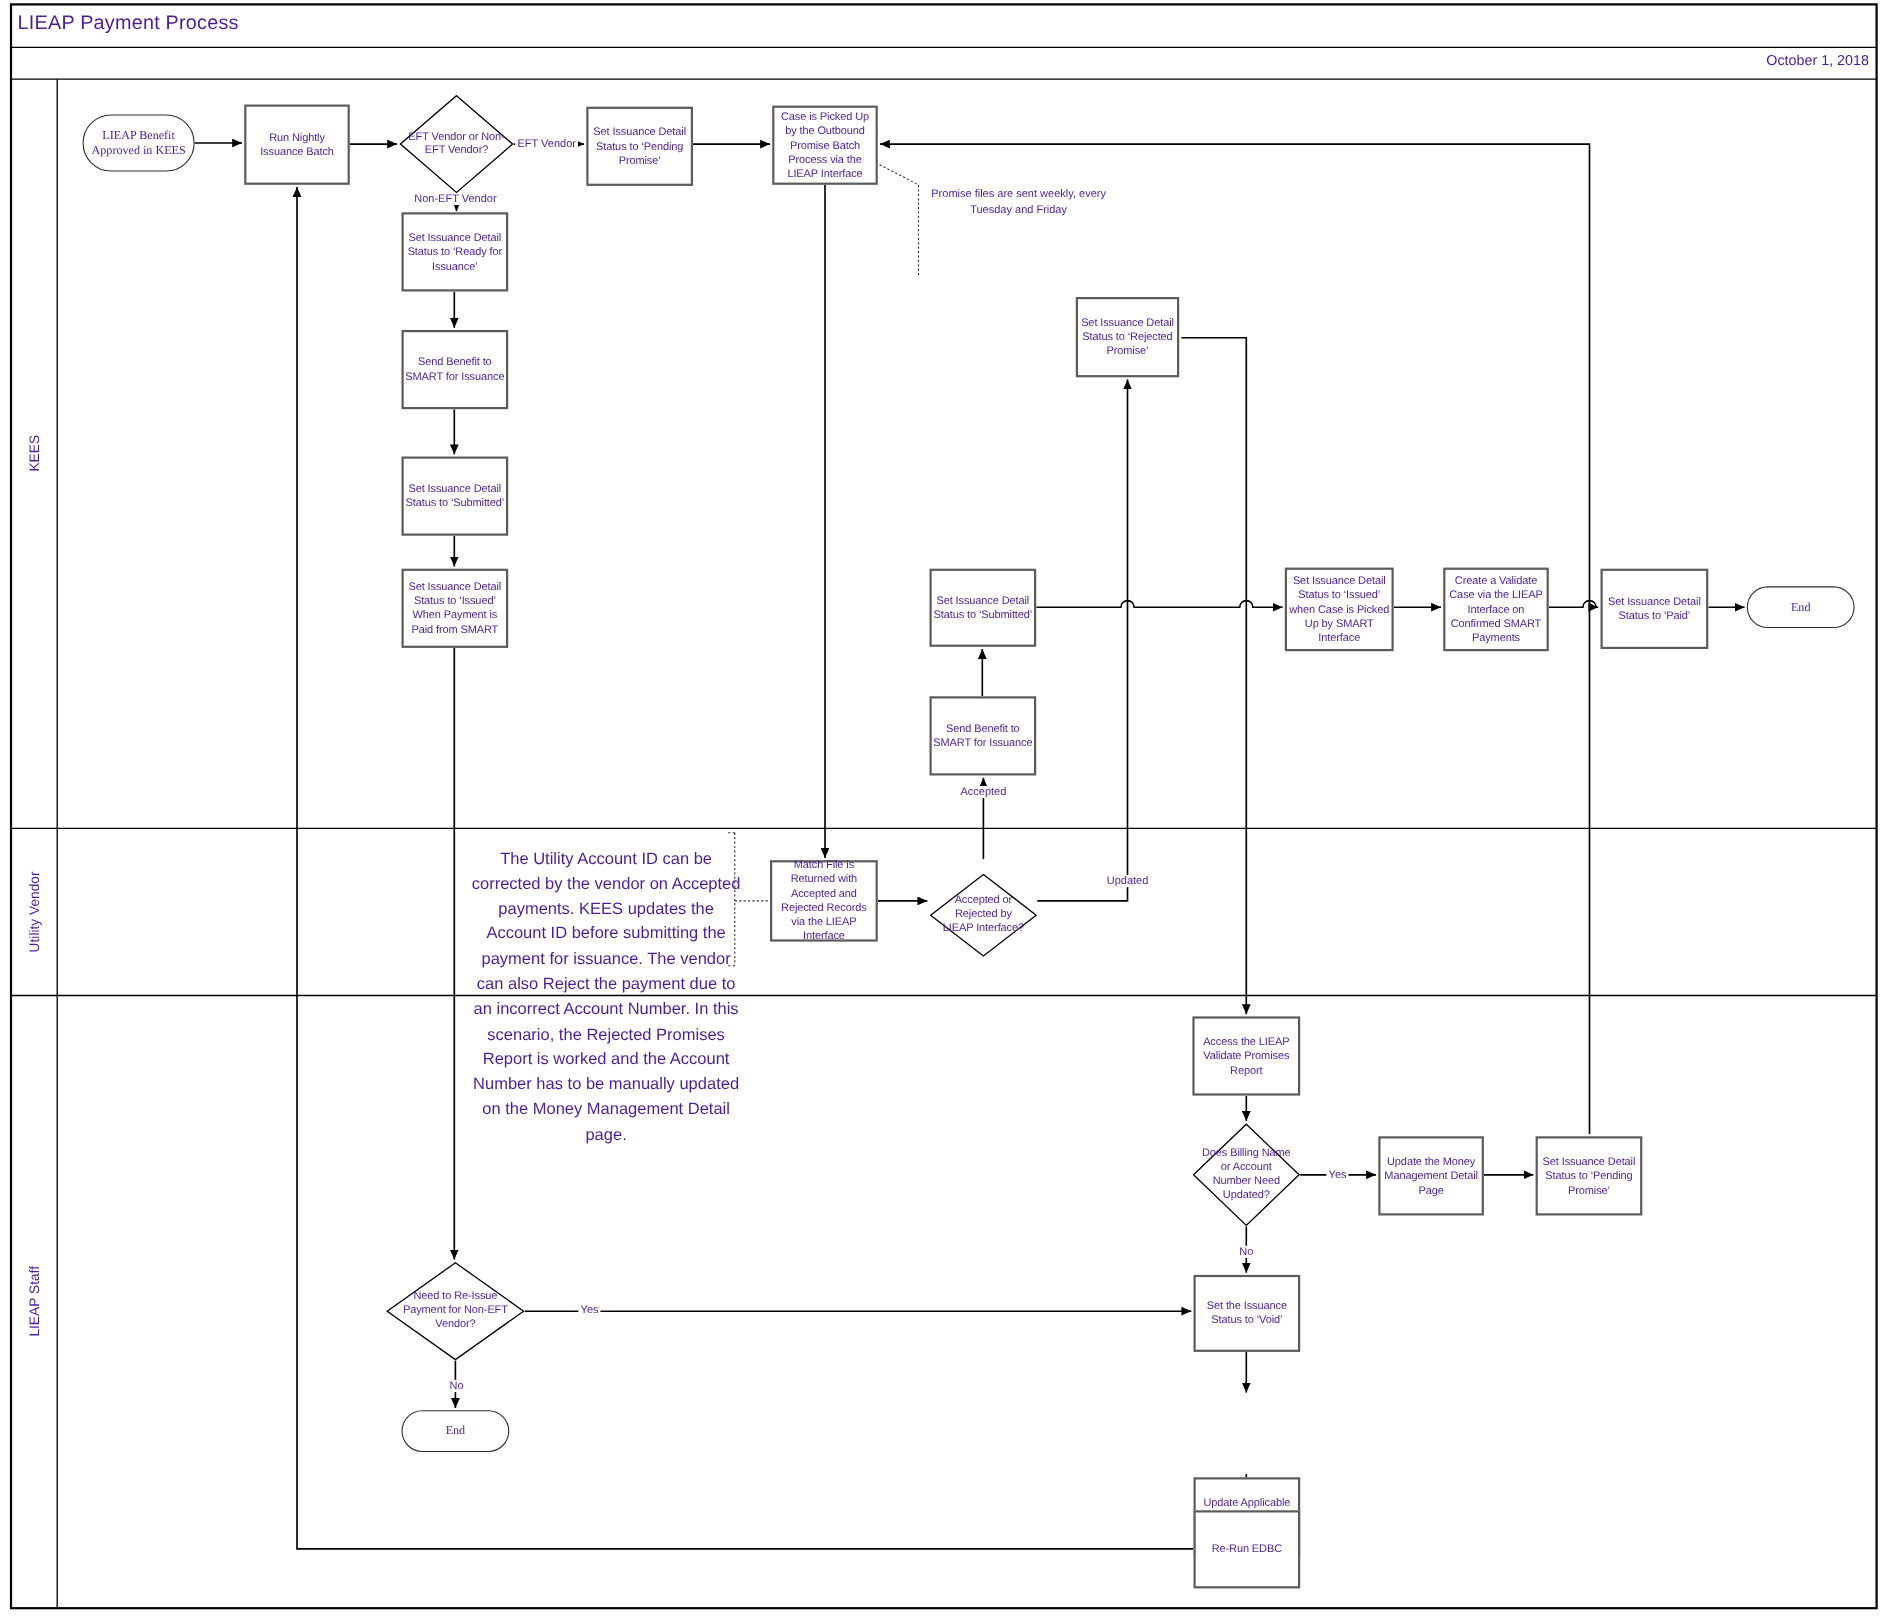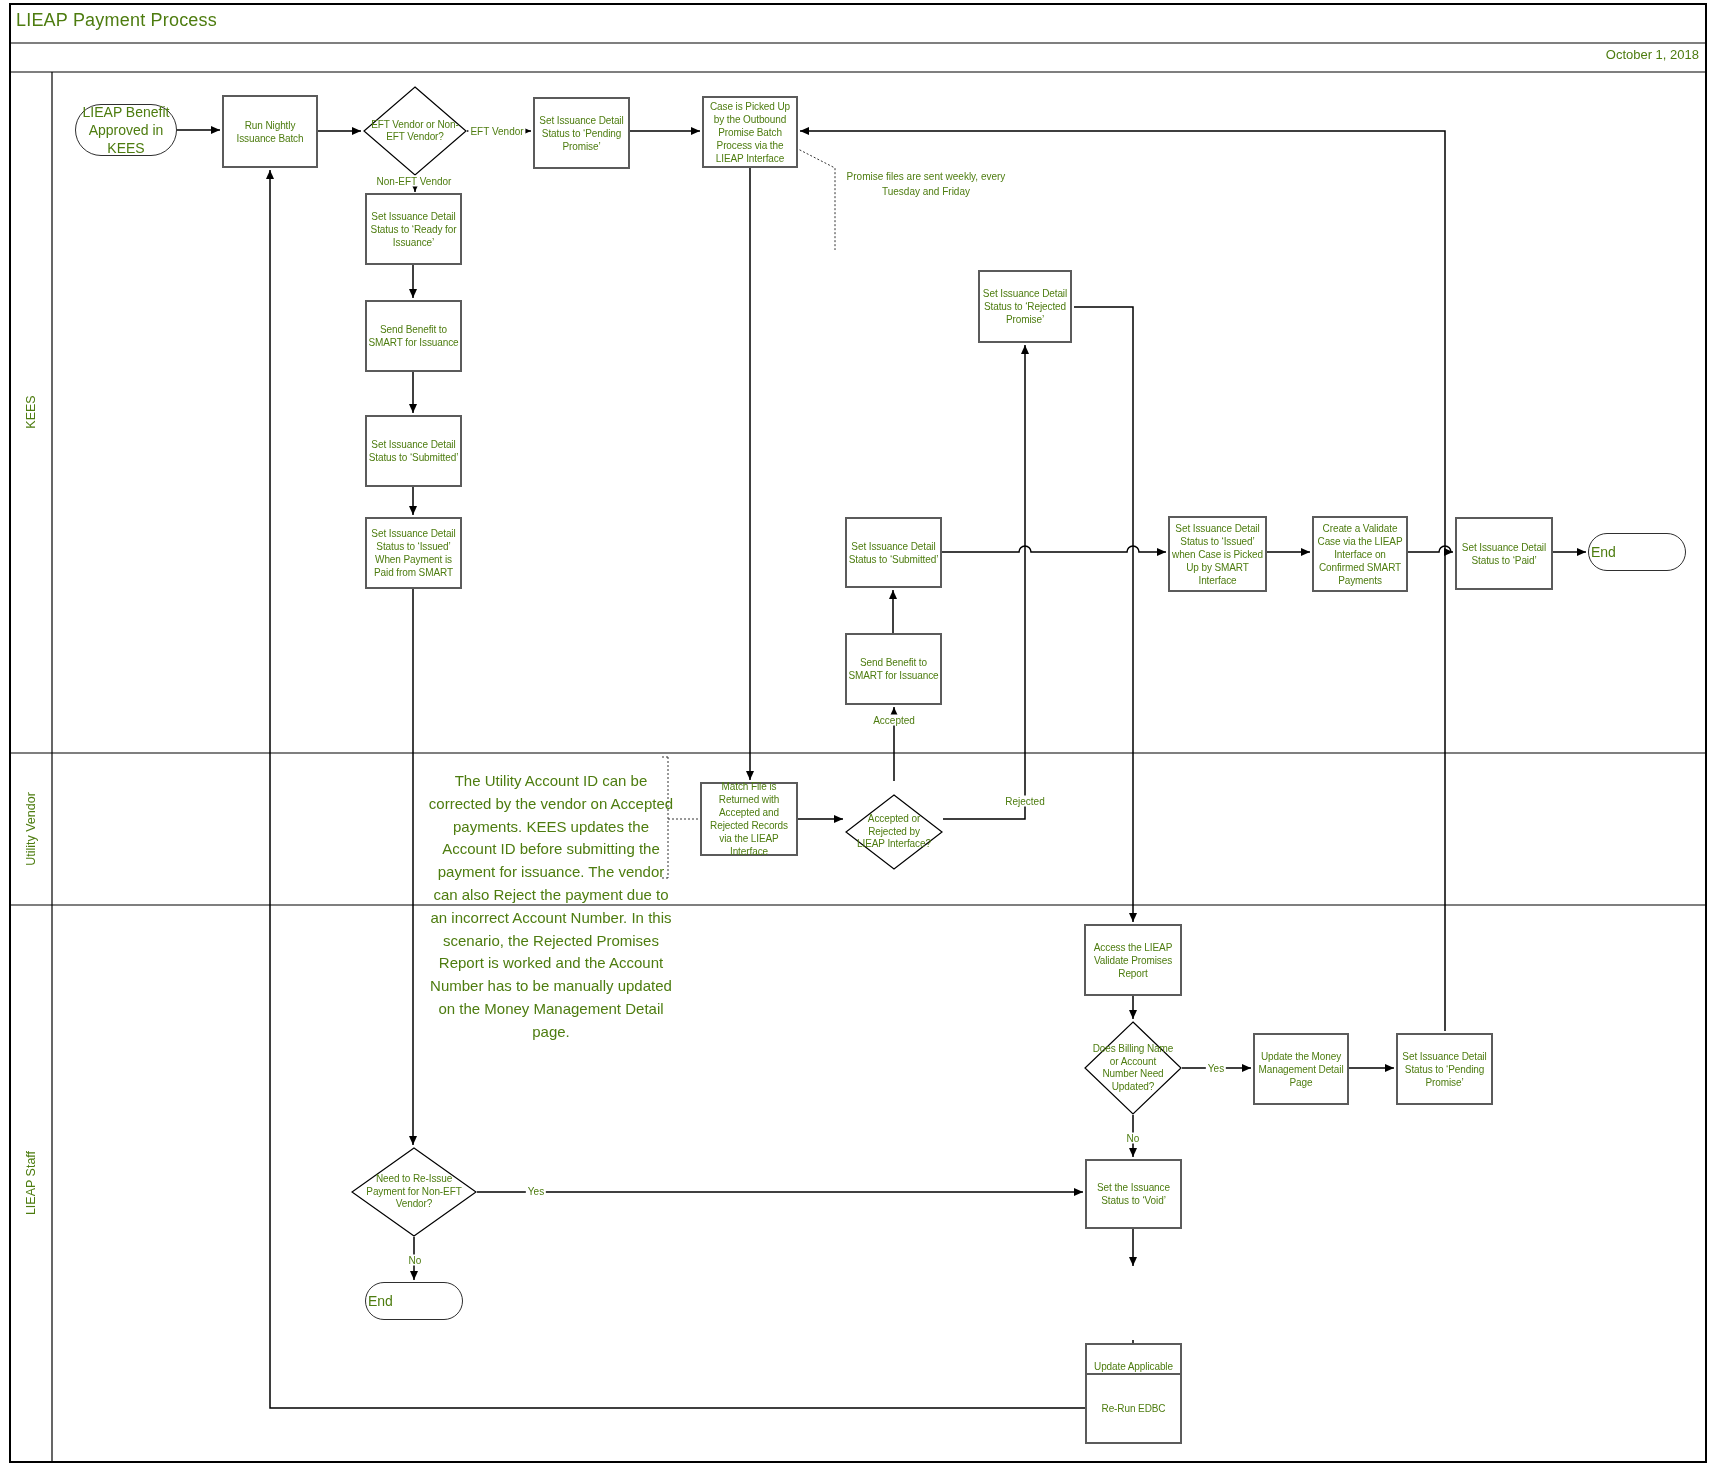--- a/index.html
+++ b/index.html
@@ -1,37 +1,37 @@
 <!DOCTYPE html>
 <html><head>
 <meta charset="utf-8">
 <style>
   html,body { margin:0; padding:0; background:#fff; }
   #canvas {
     position:relative; width:1715px; height:1471px; background:#fff;
-    font-family:"Liberation Sans", sans-serif; color:#4d7c0f;
+    font-family:"Liberation Sans", sans-serif; color:#4c1d95;
   }
   .frame-title { position:absolute; left:16px; top:10px; font-size:18px; letter-spacing:0.2px; }
   .frame-date  { position:absolute; right:16px; top:47px; font-size:13px; }
   .lane-label  {
     position:absolute; font-size:12.5px; white-space:nowrap;
     transform:translate(-50%,-50%) rotate(-90deg);
   }
   .box {
     position:absolute; box-sizing:border-box; background:#fff;
     border:2px solid #5b5b5b;
     display:flex; align-items:center; justify-content:center;
     text-align:center; font-size:10px; line-height:1.3; padding:1px;
     letter-spacing:-0.1px;
   }
   .oval {
     position:absolute; box-sizing:border-box; background:#fff;
     border:1.5px solid #2f2f2f; border-radius:999px;
-    display:flex; align-items:center; 
-    text-align:center; font-size:14px; line-height:1.3; padding:2px;
+    display:flex; align-items:center; justify-content:center;
+    text-align:center; font-size:11px; line-height:1.3; padding:2px;font-family:Liberation Serif, serif;
   }
   .diamond {
     position:absolute; display:flex; align-items:center; justify-content:center;
     text-align:center; font-size:10px; line-height:1.25; letter-spacing:-0.1px;
   }
   .diamond svg { position:absolute; left:0; top:0; width:100%; height:100%; }
   .diamond span { position:relative; z-index:1; padding:0 8px; }
   .edge-label {
     position:absolute; transform:translate(-50%,-50%); background:#fff;
     font-size:10px; padding:0 2px; white-space:nowrap; z-index:3;
@@ -201,21 +201,21 @@
   <div class="diamond" style="left:351px; top:1147px; width:126px; height:90px">
     <svg viewBox="0 0 126 90" preserveAspectRatio="none">
         <polygon points="63,1 125,45 63,89 1,45" fill="#fff" stroke="#000" stroke-width="1.2" vector-effect="non-scaling-stroke"></polygon>
       </svg>
     <span>Need to Re-Issue Payment for Non-EFT Vendor?</span>
   </div>
 
   <div class="edge-label" style="left:497px;  top:131px">EFT Vendor</div>
   <div class="edge-label" style="left:414px;  top:181px">Non-EFT Vendor</div>
   <div class="edge-label" style="left:894px;  top:720px">Accepted</div>
-  <div class="edge-label" style="left:1025px; top:801px">Rejected</div>
+  <div class="edge-label" style="left:1025px; top:801px">Updated</div>
   <div class="edge-label" style="left:1216px; top:1068px">Yes</div>
   <div class="edge-label" style="left:1133px; top:1138px">No</div>
   <div class="edge-label" style="left:536px;  top:1191px">Yes</div>
   <div class="edge-label" style="left:415px;  top:1260px">No</div>
 
   <div class="note" style="left:831px; top:170px; width:190px">Promise files are sent weekly, every Tuesday and Friday</div>
   <div class="note small" style="left:425px; top:756px; width:252px">The Utility Account ID can be corrected by the vendor on Accepted payments. KEES updates the Account ID before submitting the payment for issuance. The vendor can also Reject the payment due to an incorrect Account Number. In this scenario, the Rejected Promises Report is worked and the  Account Number has to be manually updated on the Money Management Detail page.</div>
 
 </div>
 

